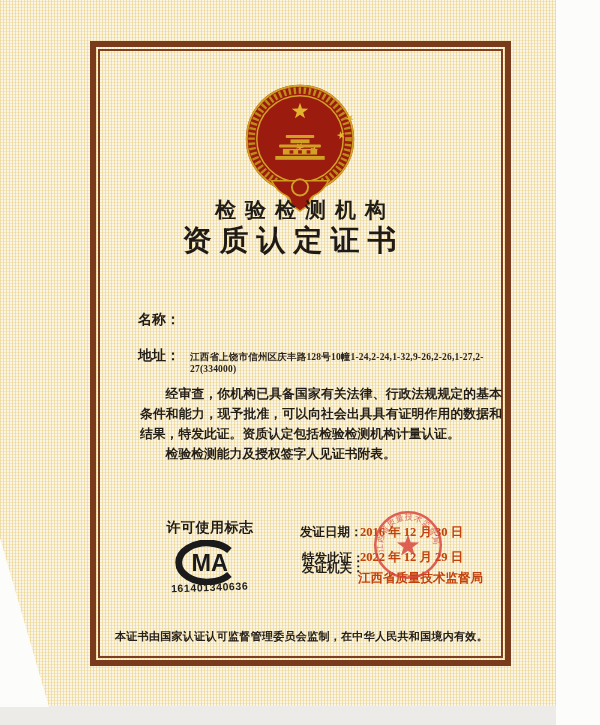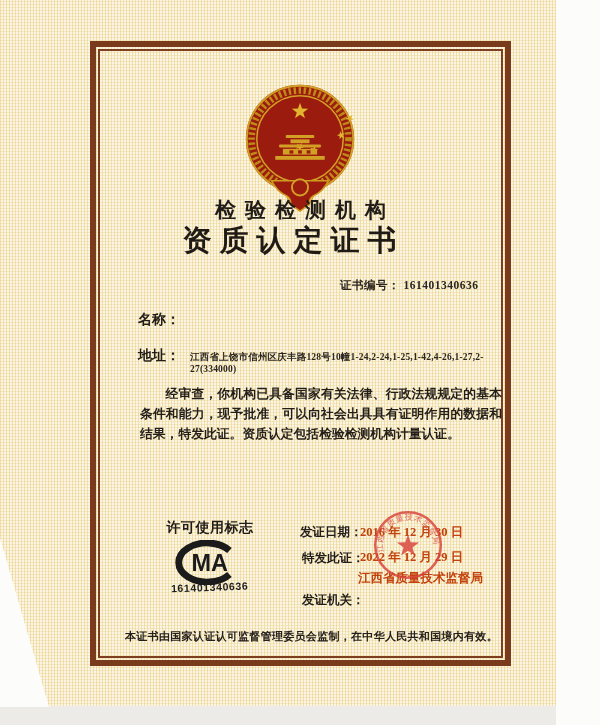--- a/index.html
+++ b/index.html
@@ -40,23 +40,23 @@
   .body-text p{margin:0; text-indent:2em;}
   .mark-heading{left:160px; top:519px; width:100px; text-align:center;
     font-size:14px; font-weight:bold; letter-spacing:.5px; color:#221c16;}
   .cma-box{left:175px; top:540px; width:70px; height:45px;}
   .mark-number{left:171px; top:581px; font-size:10.5px; font-weight:bold; letter-spacing:.6px;
     color:#1d1d1d; transform:rotate(-2deg);}
   .issue-label{font-size:12.5px; font-weight:bold; color:#231d17;}
   .issue-value{font-size:12.5px; color:#c2410c; font-weight:bold;}
   .r1l{left:300px; top:524px;} .r1v{left:360px; top:524px;}
   .r2l{left:302px; top:550px;} .r2v{left:360px; top:549px;}
-  .r3l{left:302px; top:592px;text-align:right;} .r3v{left:358px; top:570px;}
+  .r3l{left:302px; top:560px;text-align:right;} .r3v{left:358px; top:570px;}
   .seal{left:371px; top:508px; width:74px; height:74px; opacity:.82;}
-  .footer-note{left:103px; top:629px; width:417px; text-align:center;
+  .footer-note{left:93px; top:629px; width:417px; text-align:center;
     font-size:11px; font-weight:bold; color:#26201a; letter-spacing:.3px;}
 </style>
 </head>
 <body>
 
 <div class="page">
   <div class="paper"></div>
   <div class="bottom-strip"></div>
   <div class="left-wedge"></div>
 
@@ -90,29 +90,29 @@
     </g>
     <path d="M30 106 Q36 118 46 122 Q51 125 50 131 L60 138 L70 131 Q69 125 74 122 Q84 118 90 106 Z" fill="#9b1c0f" stroke="#cf9b1f" stroke-width="1.6"></path>
     <circle cx="60" cy="113" r="8.5" fill="#9b1c0f" stroke="#d3a026" stroke-width="2"></circle>
     <line x1="45" y1="121" x2="51" y2="132" stroke="#d3a026" stroke-width="1.2"></line>
     <line x1="75" y1="121" x2="69" y2="132" stroke="#d3a026" stroke-width="1.2"></line>
   </svg>
 
   <div class="abs title1 sans">检验检测机构</div>
   <div class="abs title2 sans">资质认定证书</div>
 
-  <div class="abs cert-no">证书编号： 161401340636</div>
 
   <div class="abs lbl name-label">名称：</div>
 
   <div class="abs lbl addr-label">地址：</div>
-  <div class="abs addr-value">江西省上饶市信州区庆丰路128号10幢1-24,2-24,1-25,1-42,4-26,1-27,2-27(334000)</div>
+  <div class="abs addr-value">江西省上饶市信州区庆丰路128号10幢1-24,2-24,1-32,9-26,2-26,1-27,2-27(334000)</div>
 
   <div class="abs body-text">
     <p>经审查，你机构已具备国家有关法律、行政法规规定的基本条件和能力，现予批准，可以向社会出具具有证明作用的数据和结果，特发此证。资质认定包括检验检测机构计量认证。</p>
+    <p>检验检测能力及授权签字人见证书附表。</p>
   </div>
 
   <div class="abs mark-heading sans">许可使用标志</div>
 
   <svg class="abs cma-box" viewBox="0 0 70 46">
     <path d="M54.9 10.7 A29 20 0 1 0 54.9 35.3" fill="none" stroke="#1b1b1b" stroke-width="7"></path>
     <text x="16" y="32" font-family="Liberation Sans, sans-serif" font-size="24" font-weight="bold" fill="#1b1b1b">MA</text>
   </svg>
 
   <div class="abs mark-number sans">161401340636</div>

